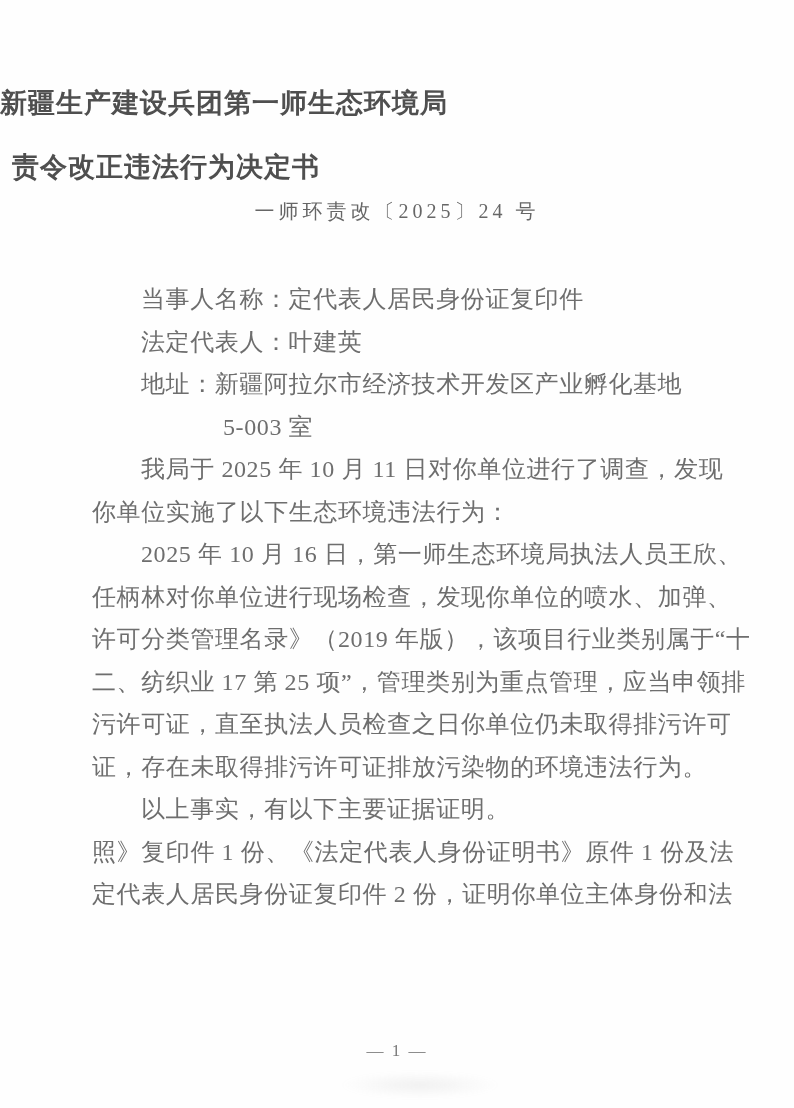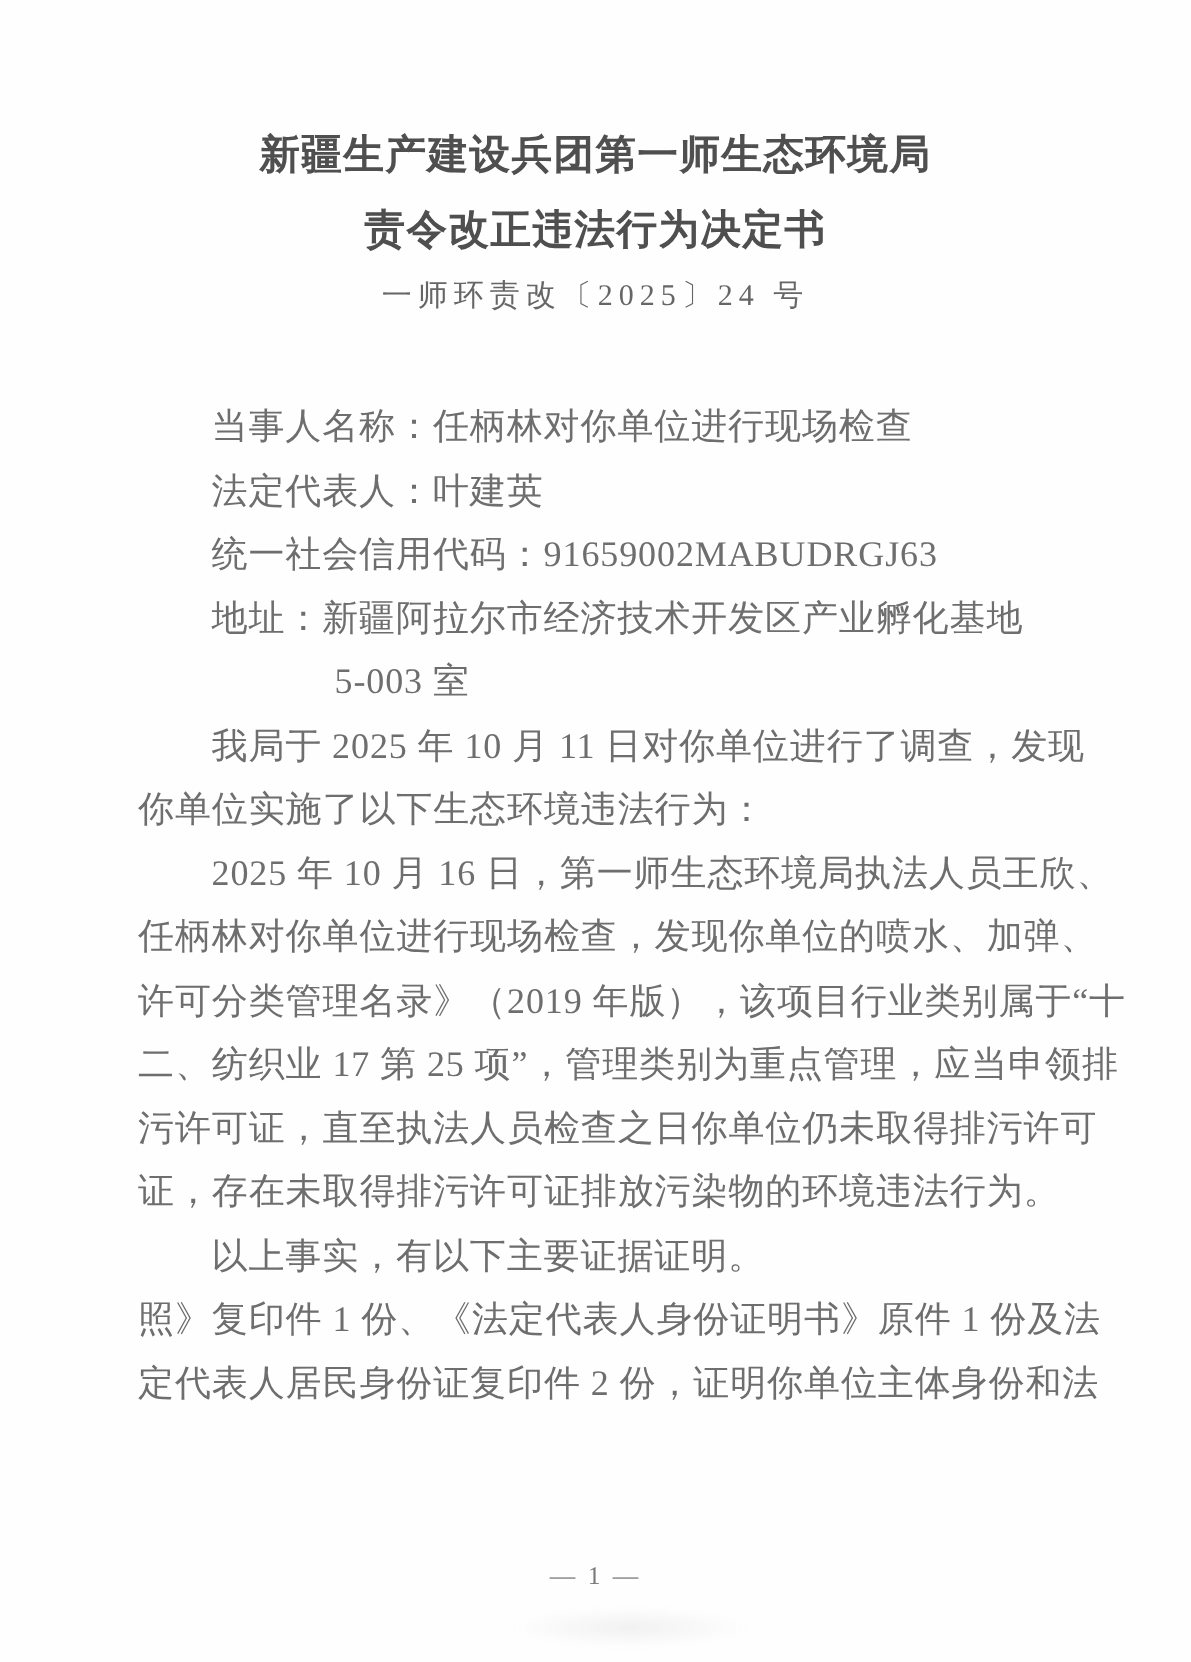--- a/index.html
+++ b/index.html
@@ -9,29 +9,29 @@
   }
   .page {
     position: relative;
     width: 794px;
     height: 1108px;
     background: #fefefe;
     font-family: "Liberation Serif", "DejaVu Serif", serif;
     overflow: hidden;
   }
   .title {
-    text-align: center;
+    text-align: left;
     font-size: 27px;
     font-weight: bold;
     color: #4f4f4f;
     letter-spacing: 1px;
     line-height: 34px;
   }
   .title-1 { margin-top: 86px; }
-  .title-2 { margin-top: 16px; }
+  .title-2 { margin-top: 30px; padding-left: 12px; }
   .docnum {
     margin-top: 14px;
     text-align: center;
     font-size: 20px;
     font-weight: normal;
     color: #666666;
     letter-spacing: 4px;
     line-height: 26px;
   }
   .doc-body {
@@ -70,23 +70,22 @@
 </head>
 <body>
 
 <div class="page">
 
   <div class="title title-1">新疆生产建设兵团第一师生态环境局</div>
   <div class="title title-2">责令改正违法行为决定书</div>
   <div class="docnum">一师环责改〔2025〕24 号</div>
 
   <div class="doc-body">
-    <div class="line ind2">当事人名称：任柄林对你单位进行现场检查</div>
+    <div class="line ind2">当事人名称：定代表人居民身份证复印件</div>
     <div class="line ind2">法定代表人：叶建英</div>
-    <div class="line ind2">统一社会信用代码：91659002MABUDRGJ63</div>
     <div class="line ind2">地址：新疆阿拉尔市经济技术开发区产业孵化基地</div>
     <div class="line ind-addr">5-003 室</div>
     <div class="line ind2">我局于 2025 年 10 月 11 日对你单位进行了调查，发现</div>
     <div class="line">你单位实施了以下生态环境违法行为：</div>
     <div class="line ind2">2025 年 10 月 16 日，第一师生态环境局执法人员王欣、</div>
     <div class="line">任柄林对你单位进行现场检查，发现你单位的喷水、加弹、</div>
     <div class="line">许可分类管理名录》（2019 年版），该项目行业类别属于“十</div>
     <div class="line">二、纺织业 17 第 25 项”，管理类别为重点管理，应当申领排</div>
     <div class="line">污许可证，直至执法人员检查之日你单位仍未取得排污许可</div>
     <div class="line">证，存在未取得排污许可证排放污染物的环境违法行为。</div>

